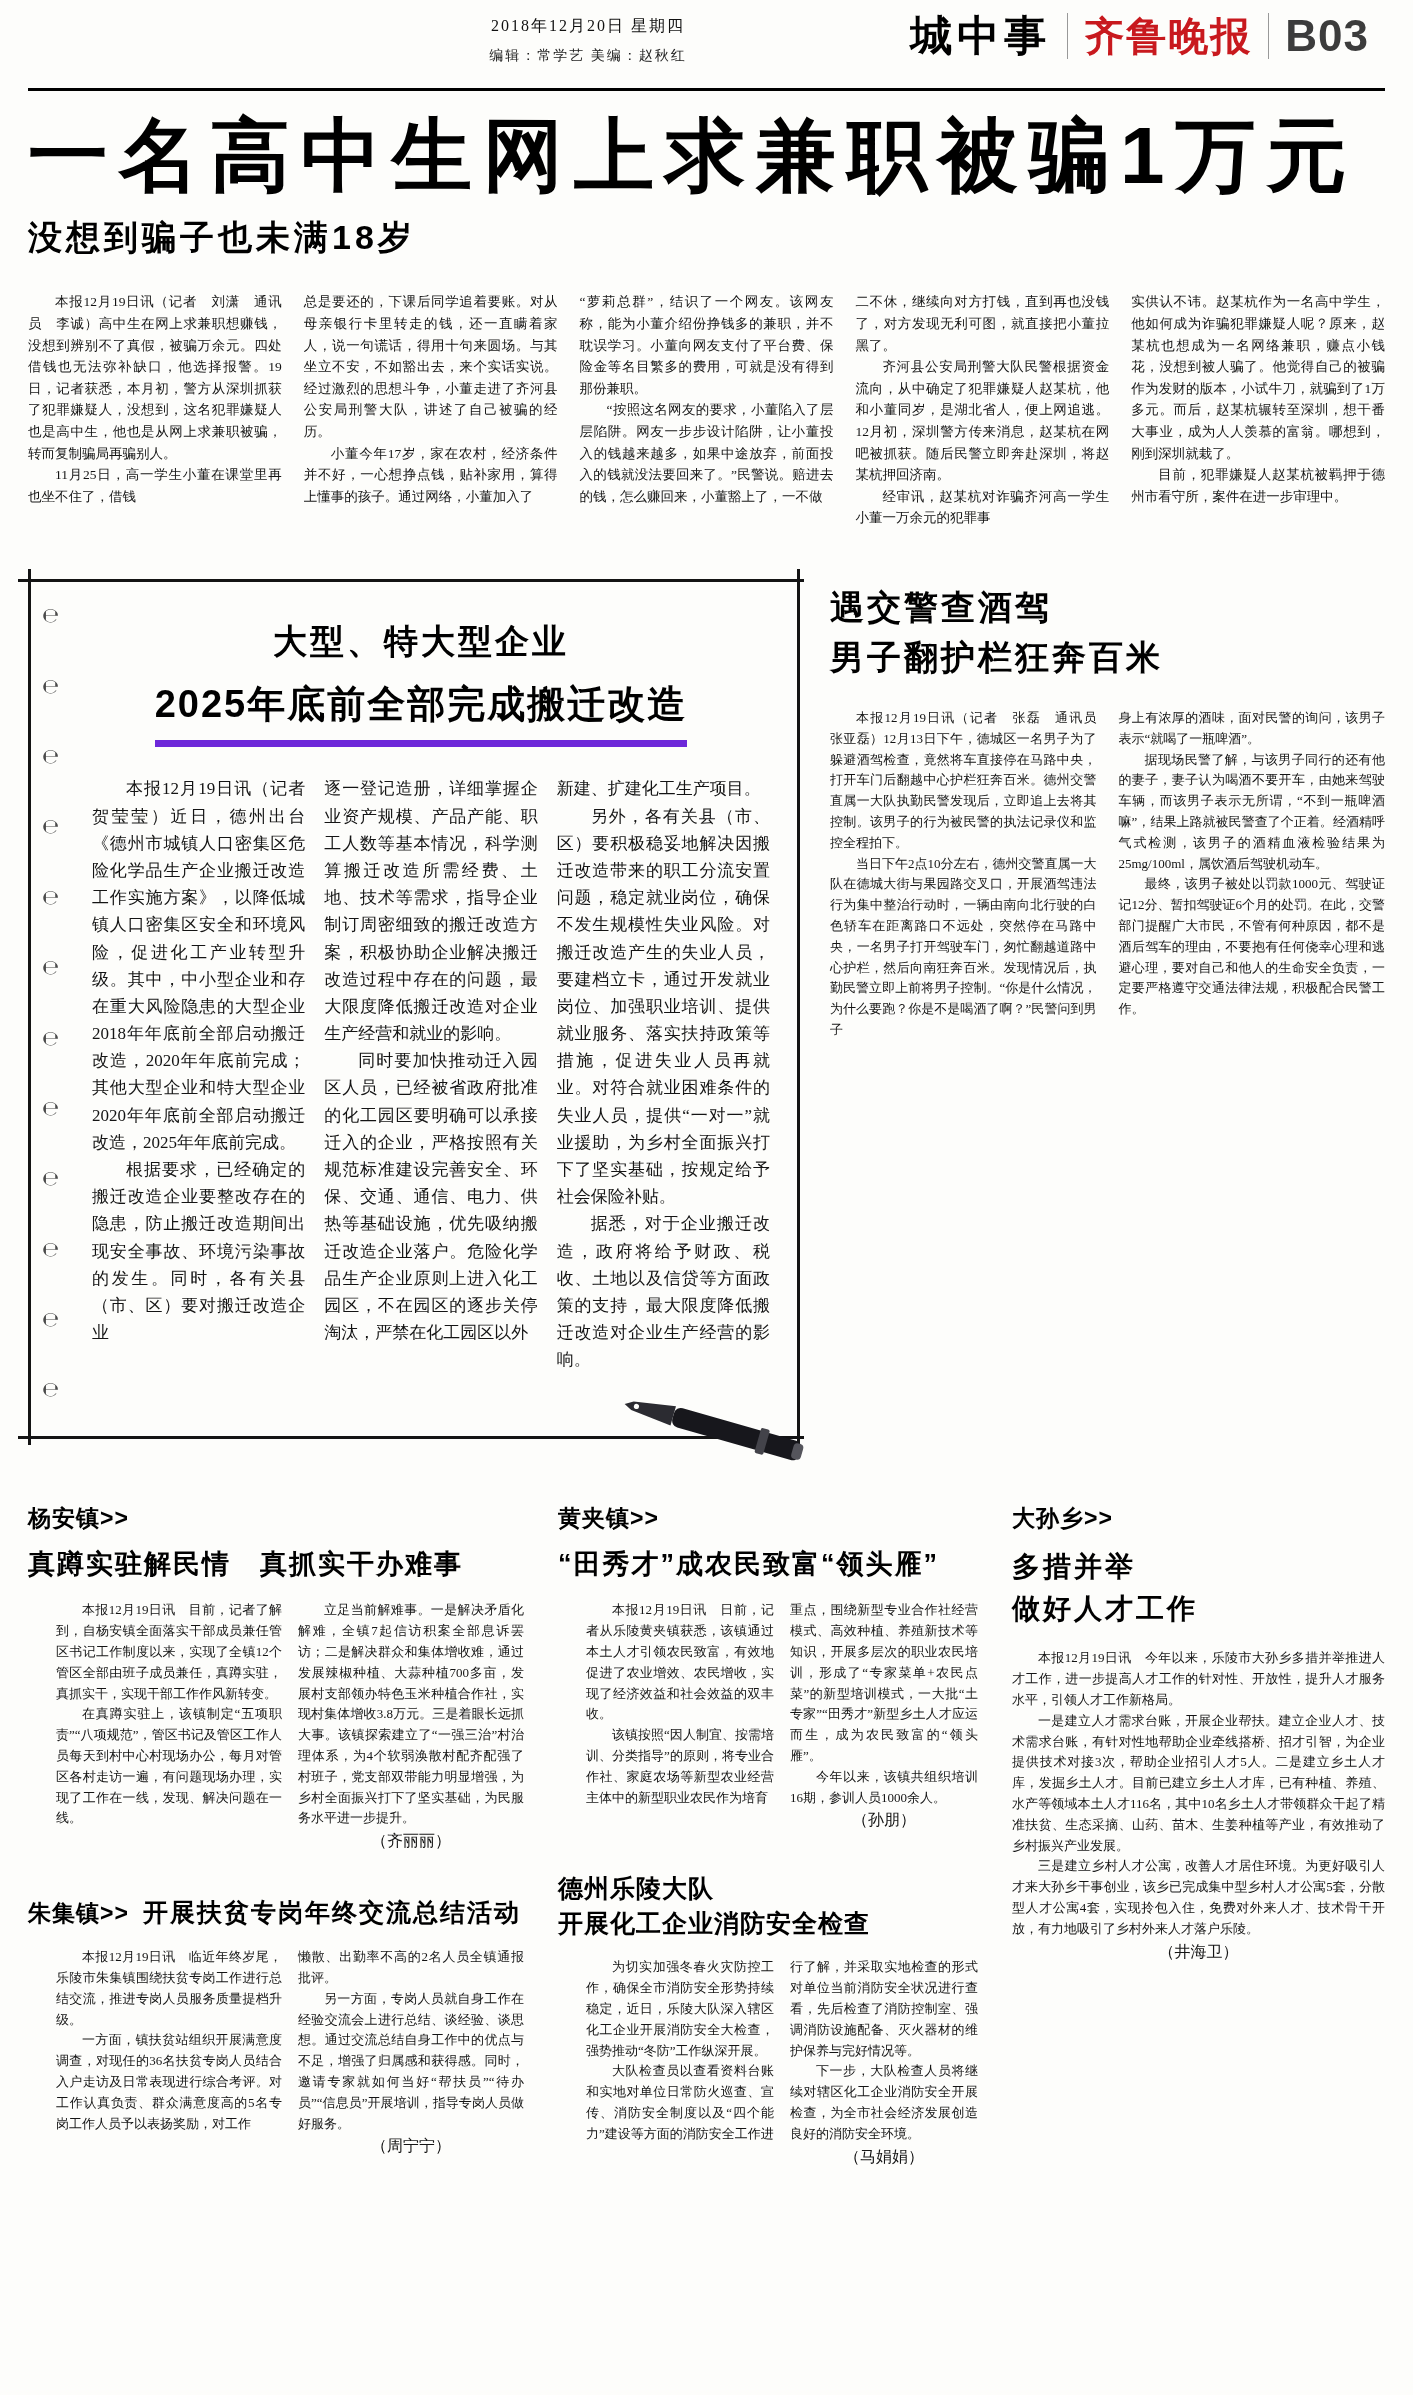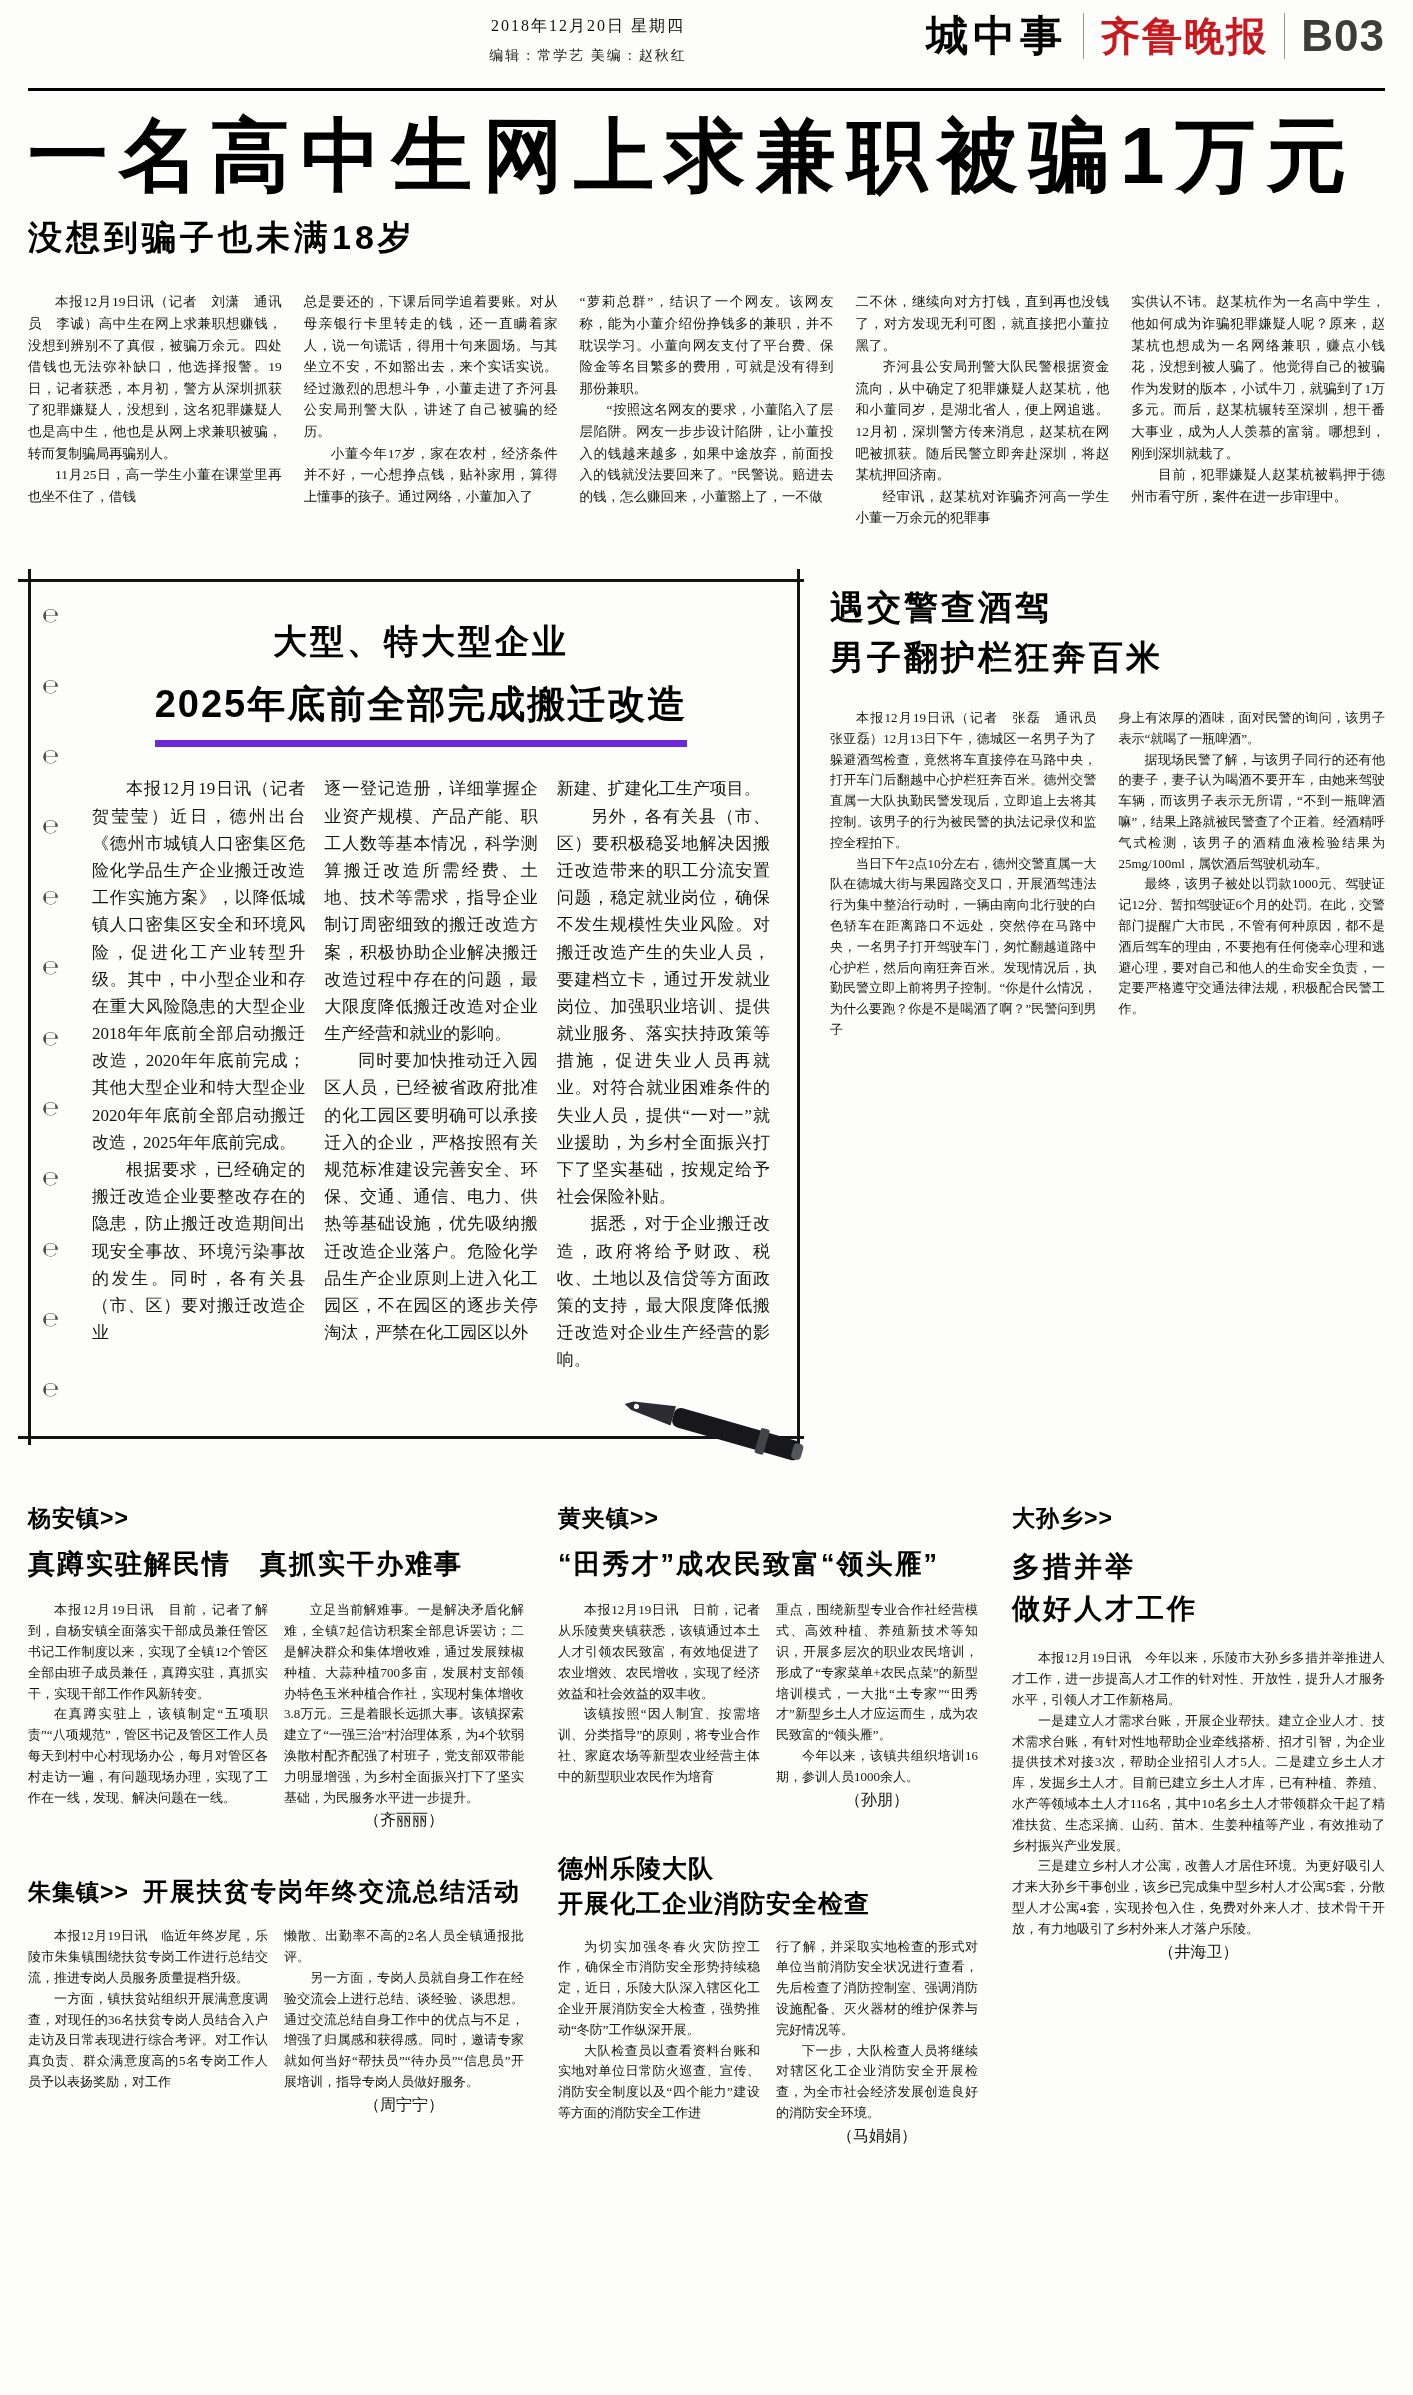--- a/index.html
+++ b/index.html
@@ -8,21 +8,21 @@
     position:relative; width:1413px; height:2395px; margin:0 auto;
     background:#fdfdfb; color:#1a1a1a; overflow:hidden;
     padding:0 28px;
     font-family:"Liberation Serif", serif;
   }
   
   .masthead { position:relative; height:86px; padding-top:22px; }
   .mast-center { position:absolute; left:320px; top:16px; width:480px; text-align:center; }
   .mast-date { font-size:16px; letter-spacing:2px; color:#111; }
   .mast-editors { font-size:14px; margin-top:10px; letter-spacing:2px; color:#222; }
-  .mast-right { position:absolute; right:0; top:8px; display:flex; align-items:center; gap:16px; }
+  .mast-right { position:absolute; right:16px; top:8px; display:flex; align-items:center; gap:16px; }
   .section-title { font-family:"Liberation Sans",sans-serif; font-size:42px; font-weight:900; letter-spacing:5px; color:#000; }
   .vbar { width:1px; height:46px; background:#999; }
   .paper-logo { font-family:"Liberation Serif",serif; font-size:40px; font-weight:900; color:#c8191e; letter-spacing:2px; }
   .page-number { font-family:"Liberation Sans",sans-serif; font-size:44px; font-weight:bold; color:#3c3c3c; letter-spacing:1px; }
   .top-rule { border-top:3px solid #000; margin-top:2px; }
 
   
   .lead-headline {
     margin-top:22px; font-family:"Liberation Sans",sans-serif;
     font-size:80px; font-weight:900; line-height:1.08; color:#000;
@@ -58,21 +58,21 @@
   .drunk-title { font-family:"Liberation Sans",sans-serif; font-size:34px; font-weight:900; letter-spacing:3px; line-height:1.45; color:#000; }
   .drunk-cols { margin-top:26px; display:flex; gap:22px; }
   .drunk-cols .p { font-size:13px; }
 
   
   .bottom { display:flex; gap:34px; margin-top:64px; }
   .bgroup1 { width:496px; } .bgroup2 { width:420px; } .bgroup3 { width:373px; }
   .town-label { font-family:"Liberation Sans",sans-serif; font-size:23px; font-weight:bold; letter-spacing:1px; color:#000; }
   .town-title { font-family:"Liberation Sans",sans-serif; font-size:27px; font-weight:900; letter-spacing:2px; color:#000; margin:12px 0 18px; }
   .town-title.small { font-size:25px; margin:0; }
-  .bcols { display:flex; gap:16px; }
+  .bcols { display:flex; gap:16px;margin-left:28px; }
   .bcols .p, .bsingle .p { font-size:13px; }
   .byline { text-align:center; font-size:16px; color:#141414; margin-top:2px; }
   .story2-head { display:flex; align-items:baseline; gap:14px; margin-top:44px; margin-bottom:18px; }
   .fire-title { font-family:"Liberation Sans",sans-serif; font-size:25px; font-weight:900; letter-spacing:1px; line-height:1.4; color:#000; margin:40px 0 16px; }
   .b3-title { font-family:"Liberation Sans",sans-serif; font-size:28px; font-weight:900; letter-spacing:3px; line-height:1.5; color:#000; margin:12px 0 18px; }
 </style>
 </head>
 <body>
 
 <div class="page">

